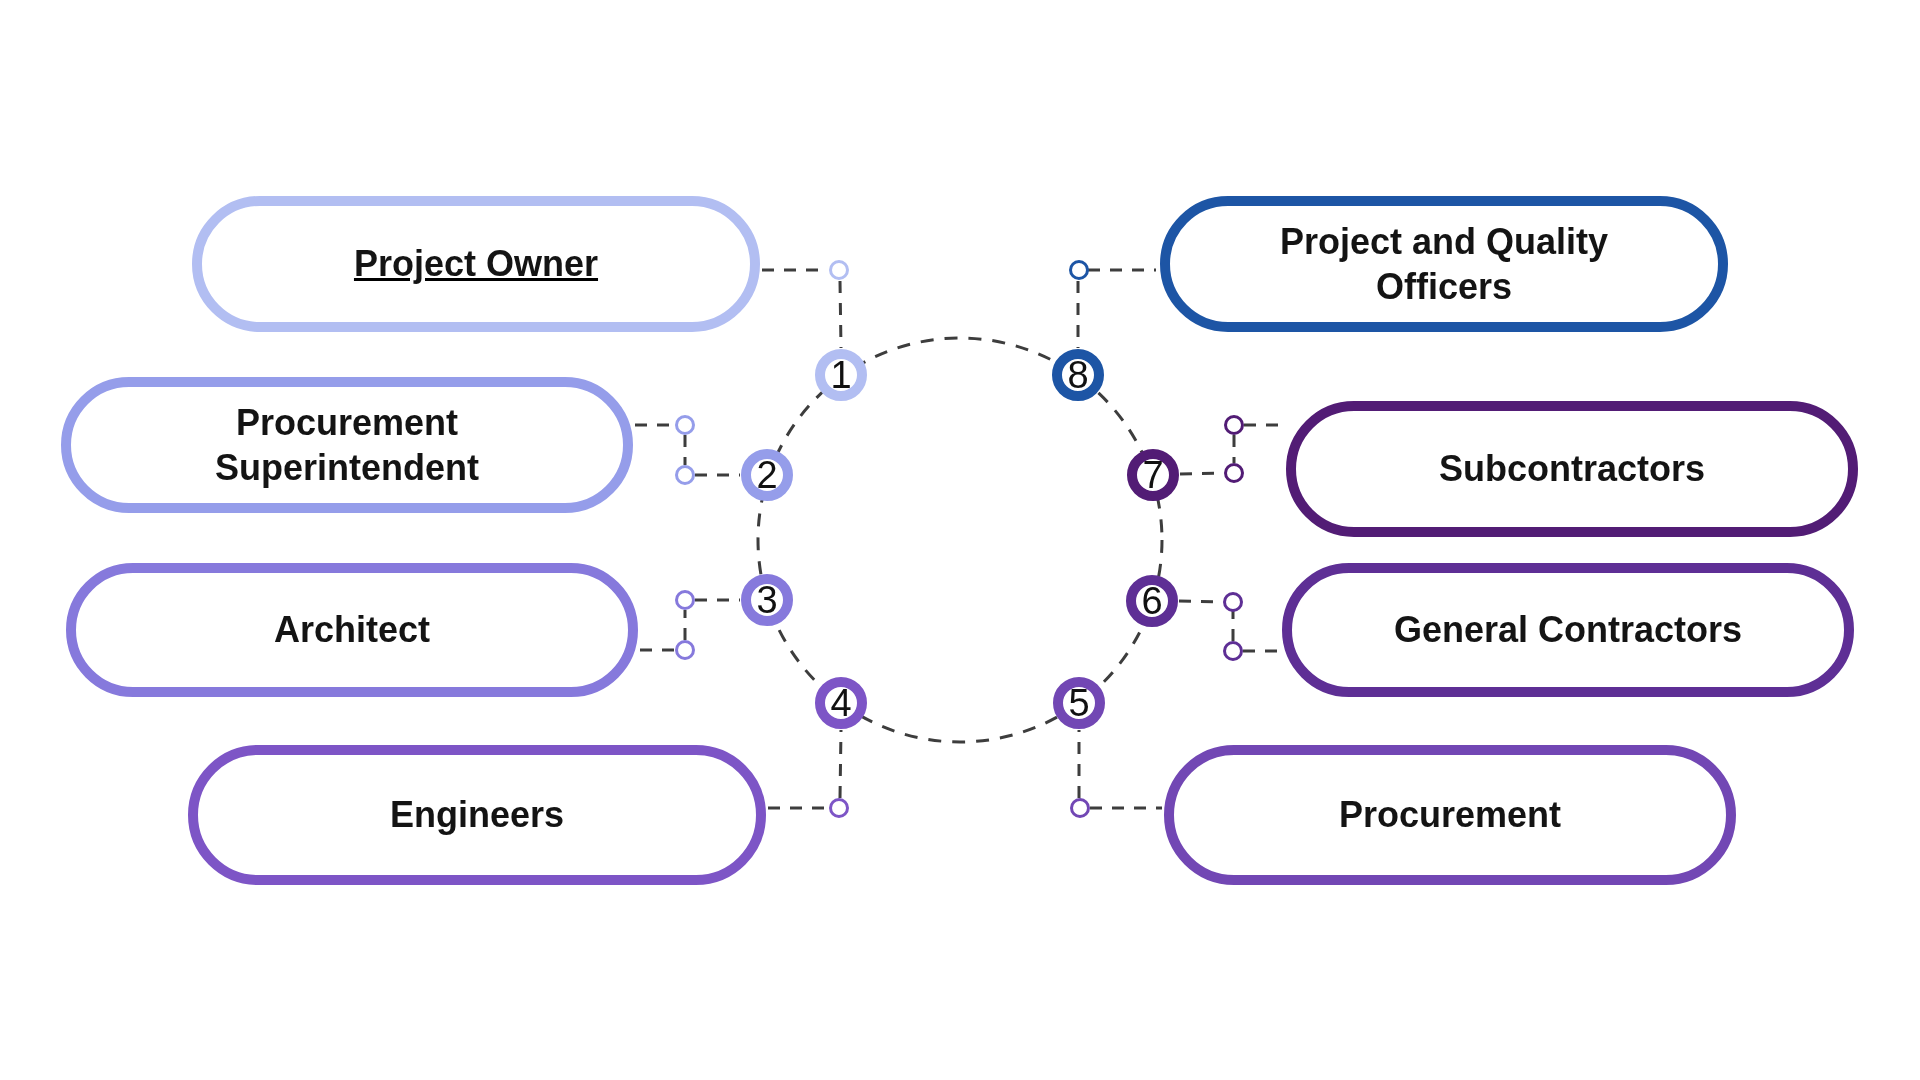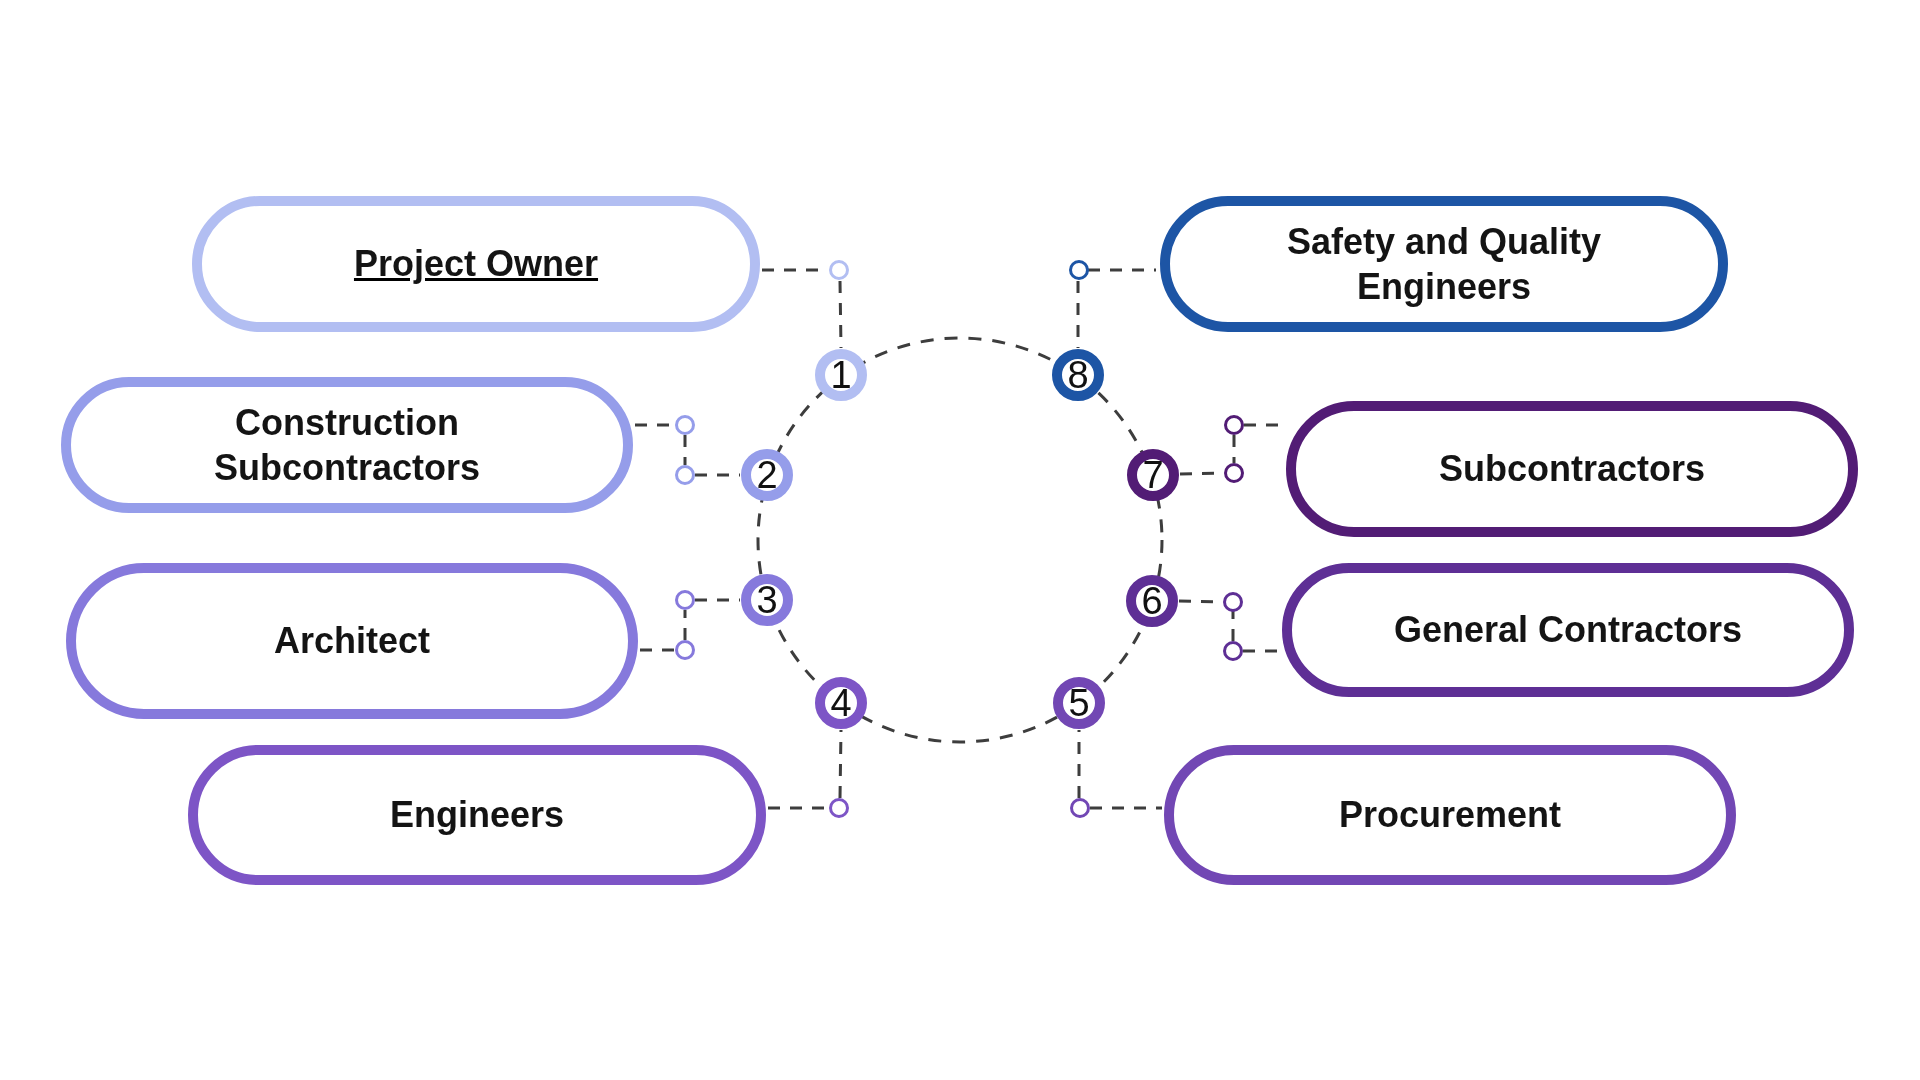--- a/index.html
+++ b/index.html
@@ -36,21 +36,21 @@
   .role-box .label {
     font-weight: bold;
     font-size: 36px;
     line-height: 1.26;
     color: #141414;
     max-width: 440px;
   }
   
   .box-1 { left: 192px;  top: 196px; width: 568px; height: 136px; text-decoration: underline; }
   .box-2 { left: 61px;   top: 377px; width: 572px; height: 136px; }
-  .box-3 { left: 66px;   top: 563px; width: 572px; height: 156px; }
+  .box-3 { left: 66px;   top: 563px; width: 572px; height: 134px; }
   .box-4 { left: 188px;  top: 745px; width: 578px; height: 140px; }
   .box-5 { left: 1164px; top: 745px; width: 572px; height: 140px; }
   .box-6 { left: 1282px; top: 563px; width: 572px; height: 134px; text-align: right; }
   .box-7 { left: 1286px; top: 377px; width: 572px; height: 136px; }
   .box-8 { left: 1160px; top: 196px; width: 568px; height: 136px; }
   .node-number {
     font-size: 38px;
     font-weight: 500;
     fill: #111111;
   }
@@ -109,34 +109,34 @@
       <line x1="1078" y1="281" x2="1078" y2="348" stroke="#3d3d3d" stroke-width="3" stroke-dasharray="12 10"></line>
       <circle cx="1079" cy="270" r="8.5" fill="#ffffff" stroke="#1d55a5" stroke-width="3"></circle>
       <circle cx="1078" cy="375" r="21" fill="#ffffff" stroke="#1d55a5" stroke-width="10"></circle>
       <text x="1078" y="388" text-anchor="middle" class="node-number">8</text>
     </svg>
 
   <div class="role-box box-1" style="border-color: rgb(178, 190, 242);">
     <span class="label">Project Owner</span>
   </div>
   <div class="role-box box-2" style="border-color: rgb(149, 157, 234);">
-    <span class="label">Construction Subcontractors</span>
+    <span class="label">Procurement Superintendent</span>
   </div>
   <div class="role-box box-3" style="border-color: rgb(134, 121, 220);">
     <span class="label">Architect</span>
   </div>
   <div class="role-box box-4" style="border-color: rgb(125, 85, 198);">
     <span class="label">Engineers</span>
   </div>
   <div class="role-box box-5" style="border-color: rgb(114, 71, 180); justify-content: center;">
     <span class="label">Procurement</span>
   </div>
   <div class="role-box box-6" style="border-color: rgb(94, 47, 149);">
     <span class="label">General Contractors</span>
   </div>
   <div class="role-box box-7" style="border-color: rgb(82, 28, 117); margin-top: 24px;">
     <span class="label">Subcontractors</span>
   </div>
   <div class="role-box box-8" style="border-color: rgb(29, 85, 165);">
-    <span class="label">Safety and Quality Engineers</span>
+    <span class="label">Project and Quality Officers</span>
   </div>
 
 </div>
 
 </body></html>

